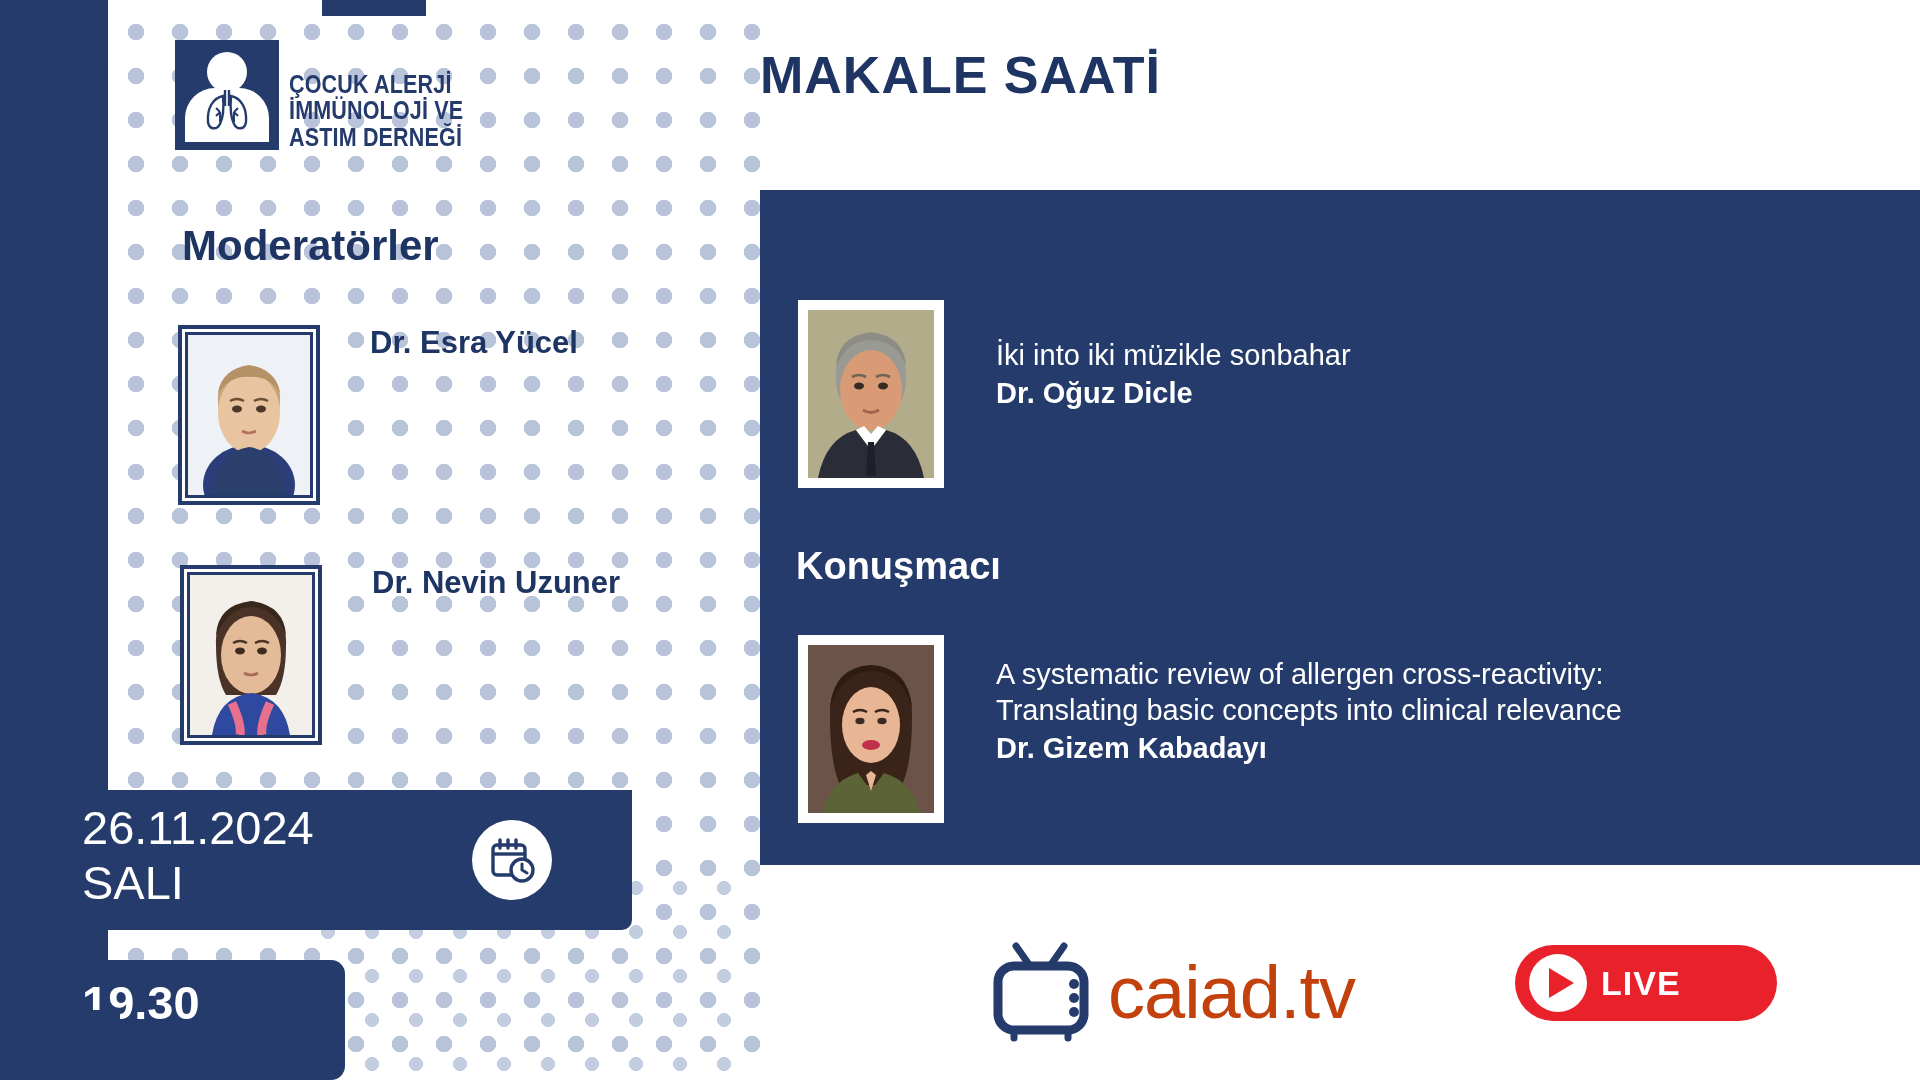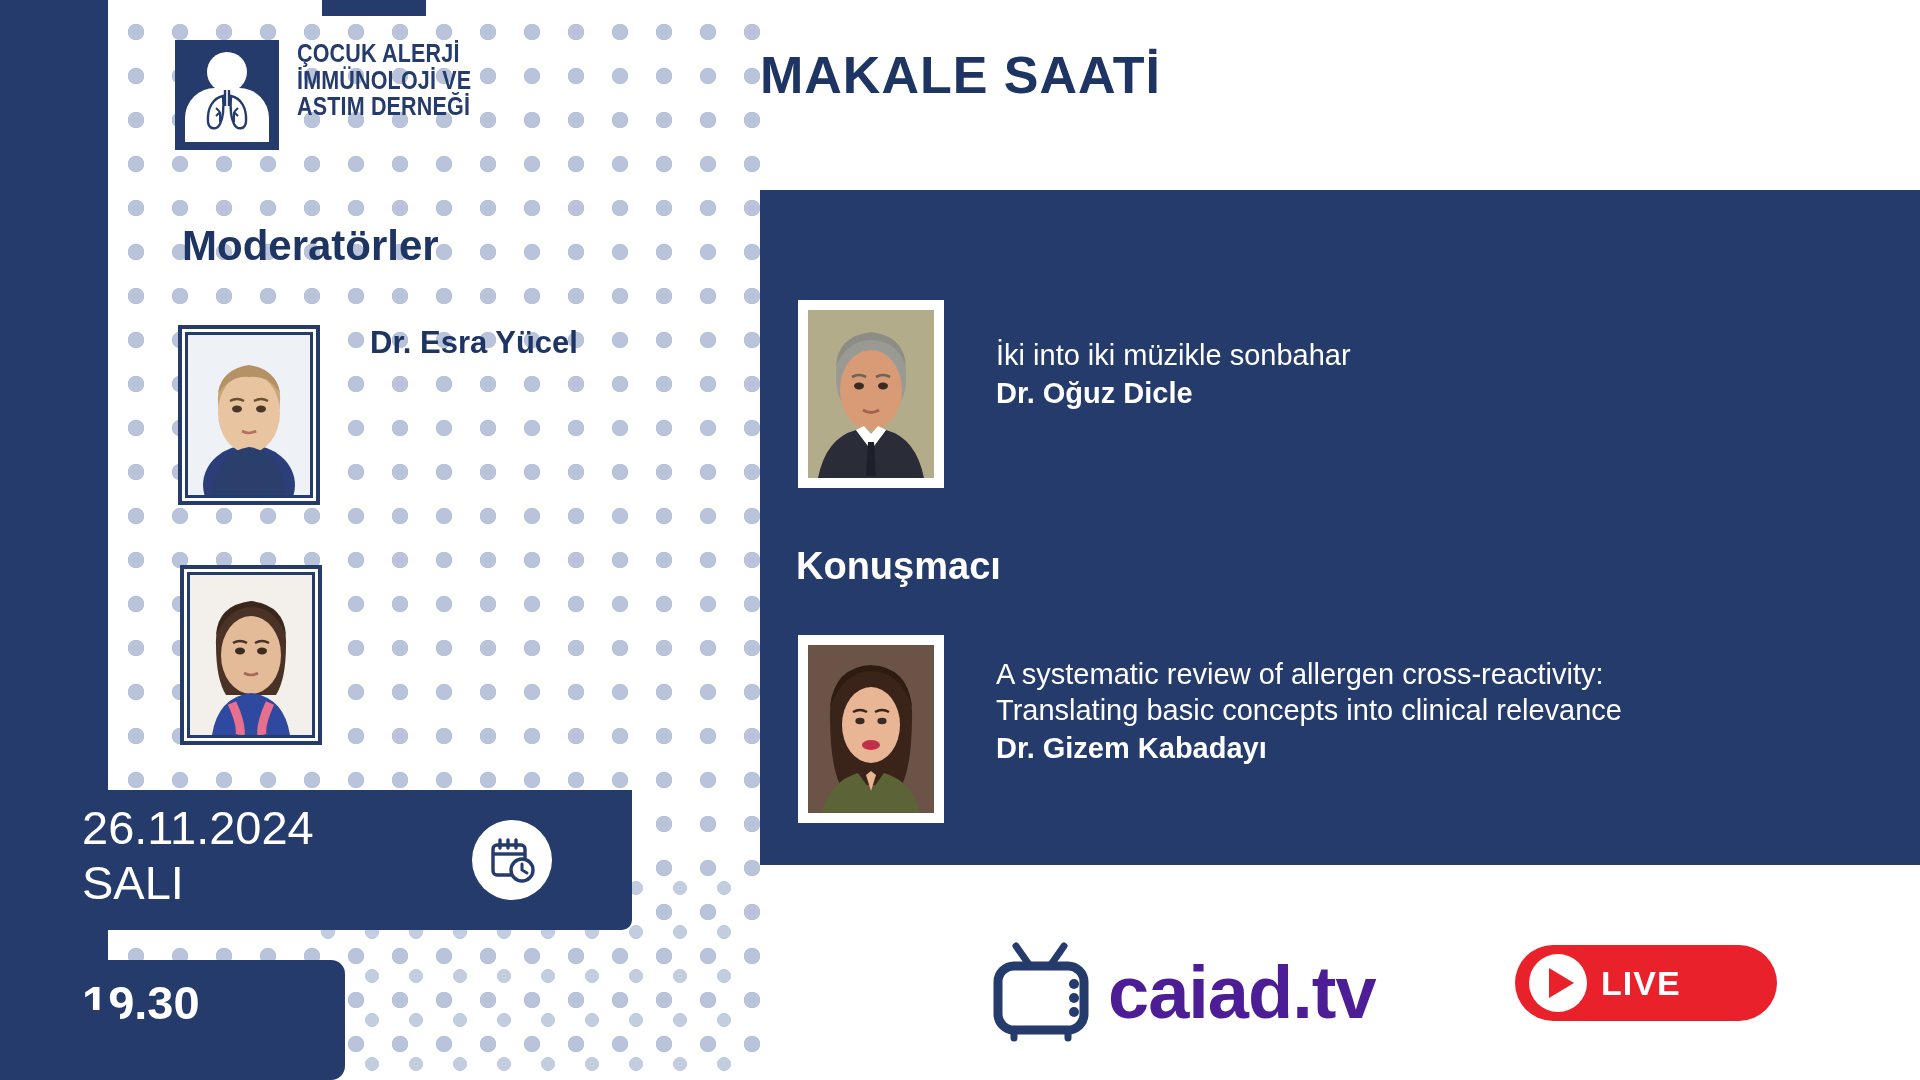--- a/index.html
+++ b/index.html
@@ -56,21 +56,21 @@
     background:#243B6B; border-top-right-radius:14px; border-bottom-right-radius:14px;
   }
   .left-round-bottom {
     position:absolute; left:0; top:1010px; width:120px; height:70px;
     background:#243B6B;
   }
 
   
   .logo-wrap {
     position:absolute; left:175px; top:40px;
-    display:flex; align-items:flex-start; gap:18px;
+    display:flex; align-items:flex-end; gap:10px;
   }
   .logo-mark {
     width:104px; height:110px; background:#243B6B;
     position:relative; flex:none;
   }
   .logo-mark .head {
     position:absolute; left:50%; top:12px; transform:translateX(-50%);
     width:40px; height:40px; border-radius:50%; background:#fff;
   }
   .logo-mark .body {
@@ -148,21 +148,21 @@
   }
   .entry-person { font-size:29px; font-weight:bold; margin-top:3px; }
   .e1 .entry-text { padding-top:38px; }
   .e2 .entry-text { padding-top:22px; }
 
   
   .footer-white {
     position:absolute; left:760px; top:865px; width:1045px; height:215px; background:#fff;
   }
   .tv-logo { position:absolute; left:990px; top:940px; display:flex; align-items:center; gap:6px; }
-  .tv-word { font-size:74px; font-weight:bold; color:#4c1d95; letter-spacing:-1px; }
+  .tv-word { font-size:74px; font-weight:normal; color:#c2410c; letter-spacing:-1px; }
   .live-badge {
     position:absolute; left:1515px; top:945px;
     width:262px; height:76px; border-radius:40px; background:#E8212A;
     display:flex; align-items:center; gap:14px; padding-left:14px;
   }
   .live-circle {
     width:58px; height:58px; border-radius:50%; background:#fff; flex:none;
     display:flex; align-items:center; justify-content:center;
   }
   .live-tri {
@@ -238,20 +238,21 @@
           <ellipse cx="50" cy="76" rx="5" ry="3.4" fill="#3d2b1f"></ellipse>
           <ellipse cx="72" cy="76" rx="5" ry="3.4" fill="#3d2b1f"></ellipse>
           <path d="M43 68 Q50 64 57 68 M65 68 Q72 64 79 68" stroke="#4a3326" stroke-width="2.4" fill="none"></path>
           <path d="M54 98 Q61 102 68 98" stroke="#a86a58" stroke-width="2.6" fill="none"></path>
           <path d="M26 60 Q40 32 61 32 Q84 32 96 60 Q94 30 61 26 Q28 30 26 60 Z" fill="#3a271c"></path>
           <path d="M22 160 Q28 122 61 118 Q94 122 100 160 Z" fill="#2f49a0"></path>
           <path d="M42 128 Q52 150 50 160 M80 128 Q70 150 72 160" stroke="#e8708f" stroke-width="9" fill="none"></path>
         </svg>
       </div>
     </div>
+    <div class="mod-name">Dr. Nevin Uzuner</div>
   </div>
 
   <div class="date-block"></div>
   <div class="date-text">
     <div>26.11.2024</div>
     <div>SALI</div>
   </div>
   <div class="cal-badge">
     <svg width="48" height="48" viewBox="0 0 48 48">
       <rect x="5" y="9" width="32" height="30" rx="4" fill="none" stroke="#243B6B" stroke-width="3.4"></rect>

